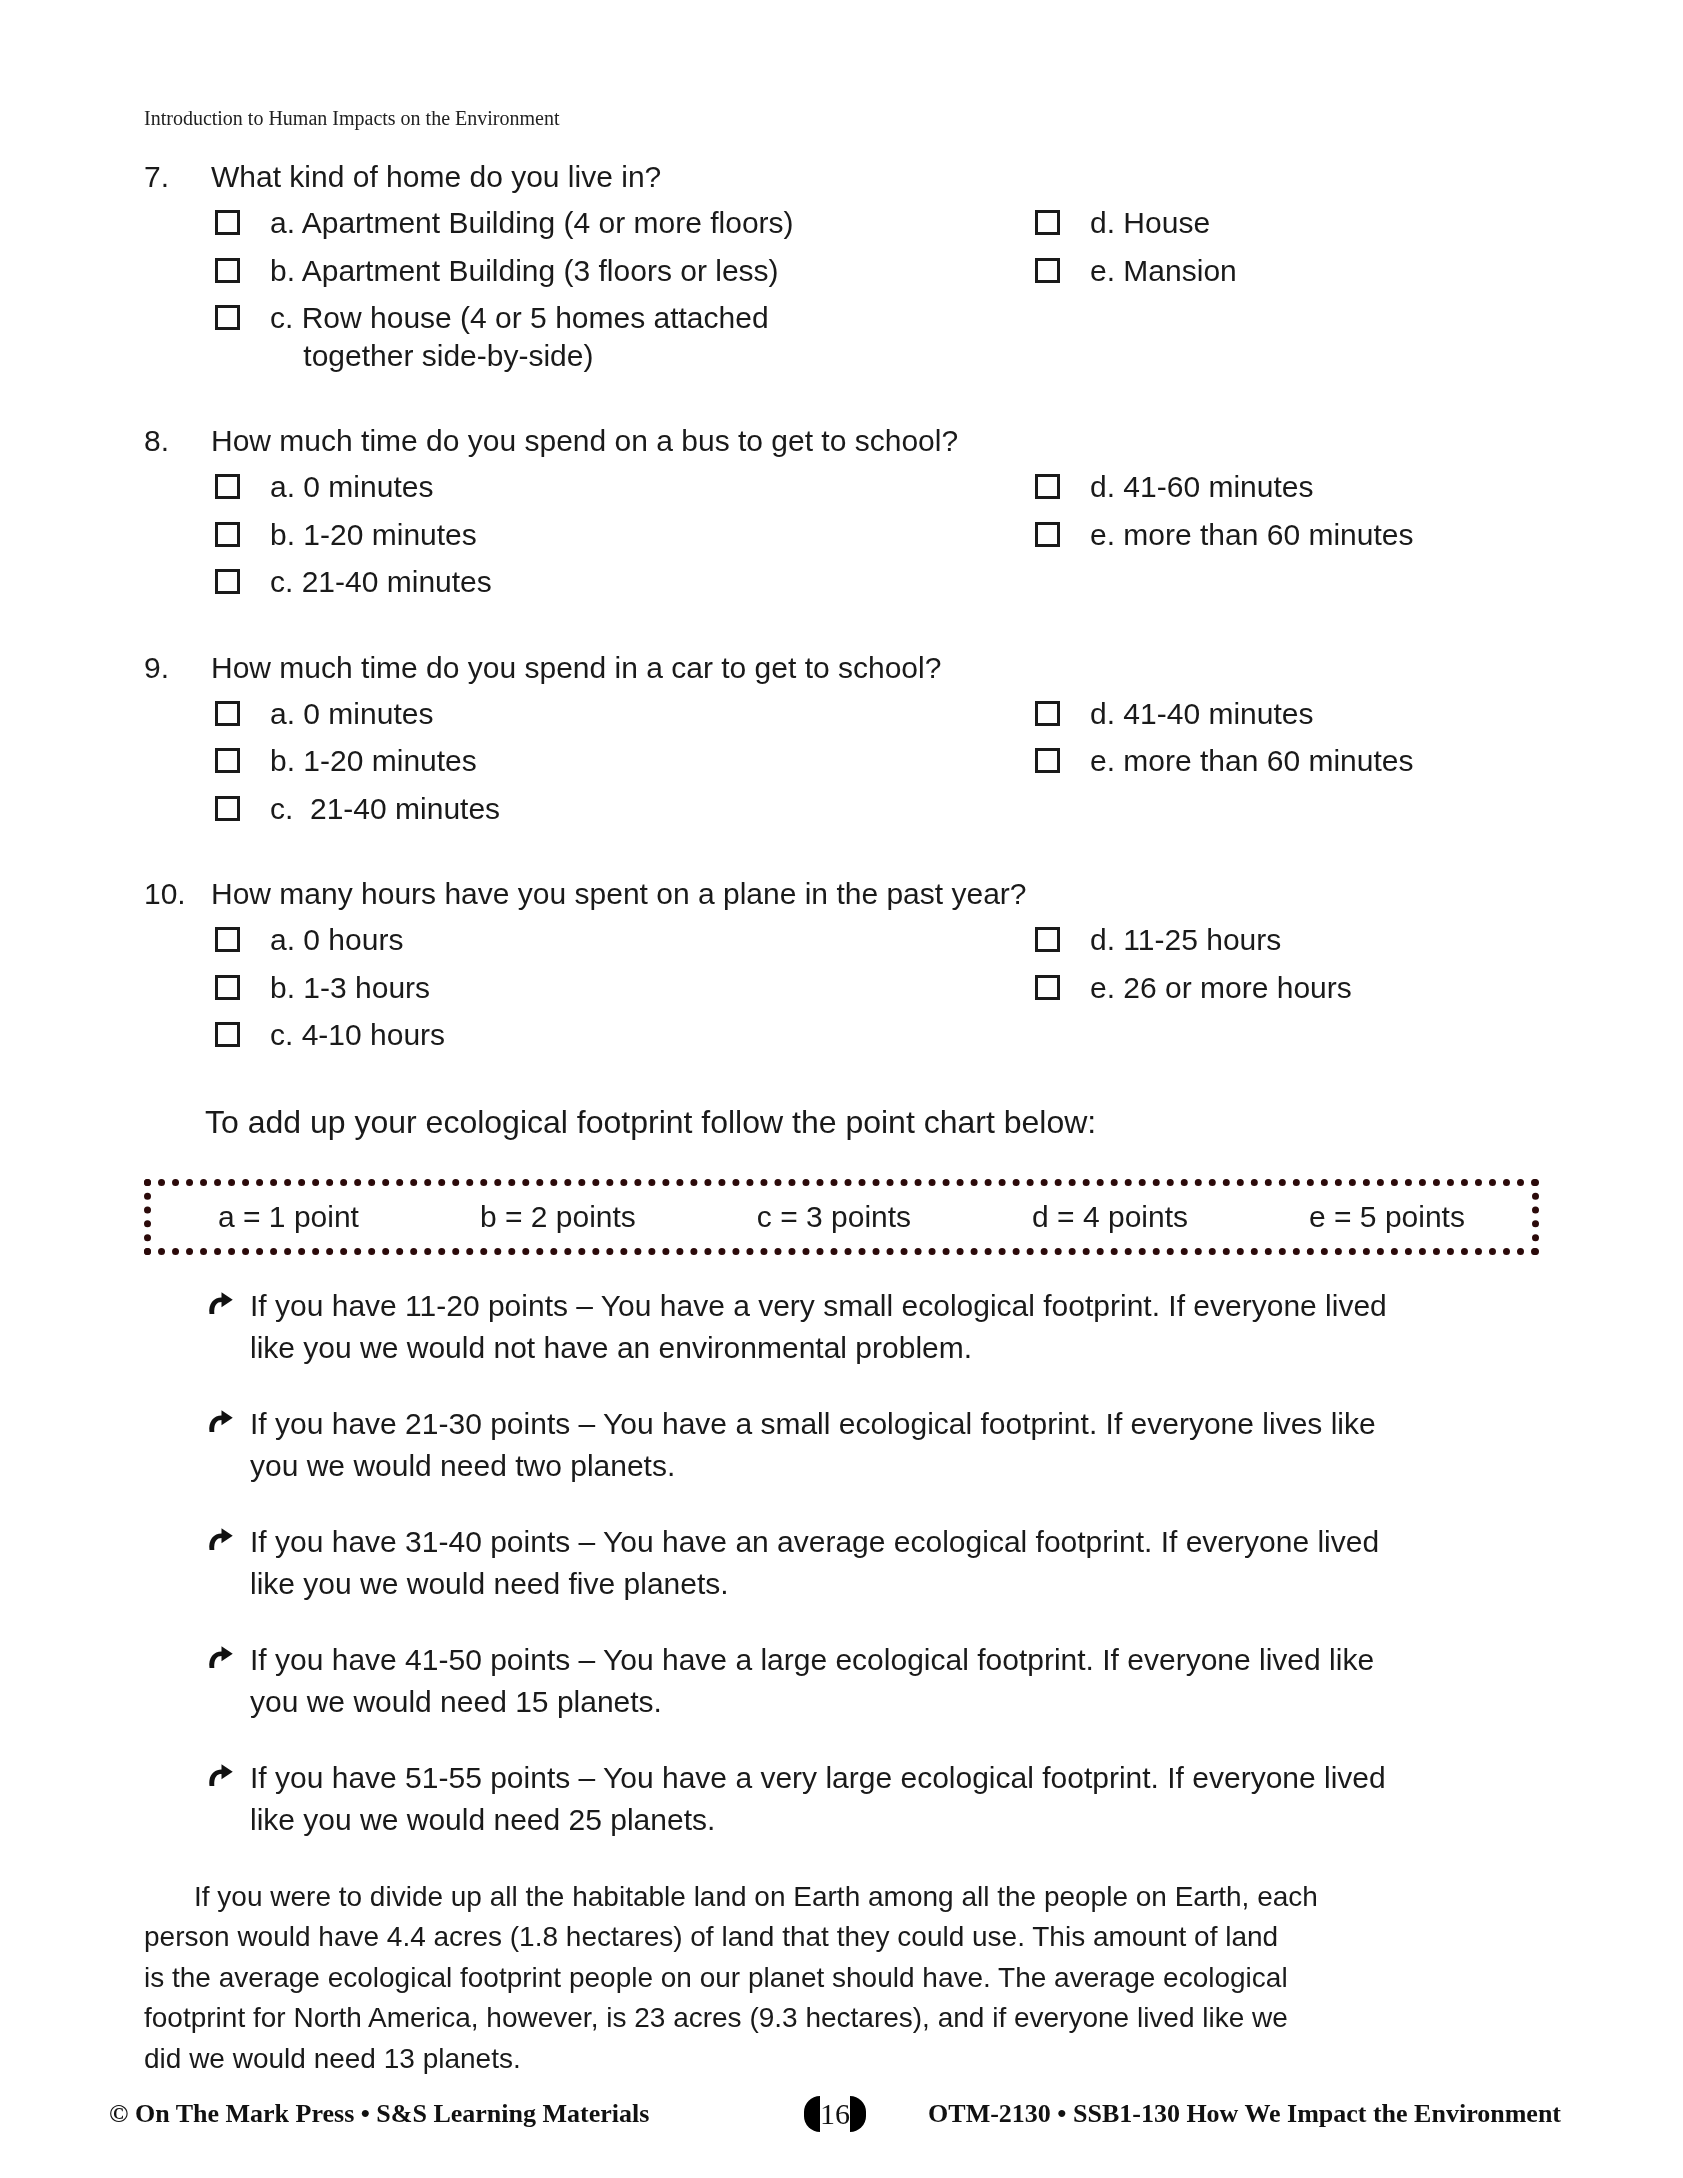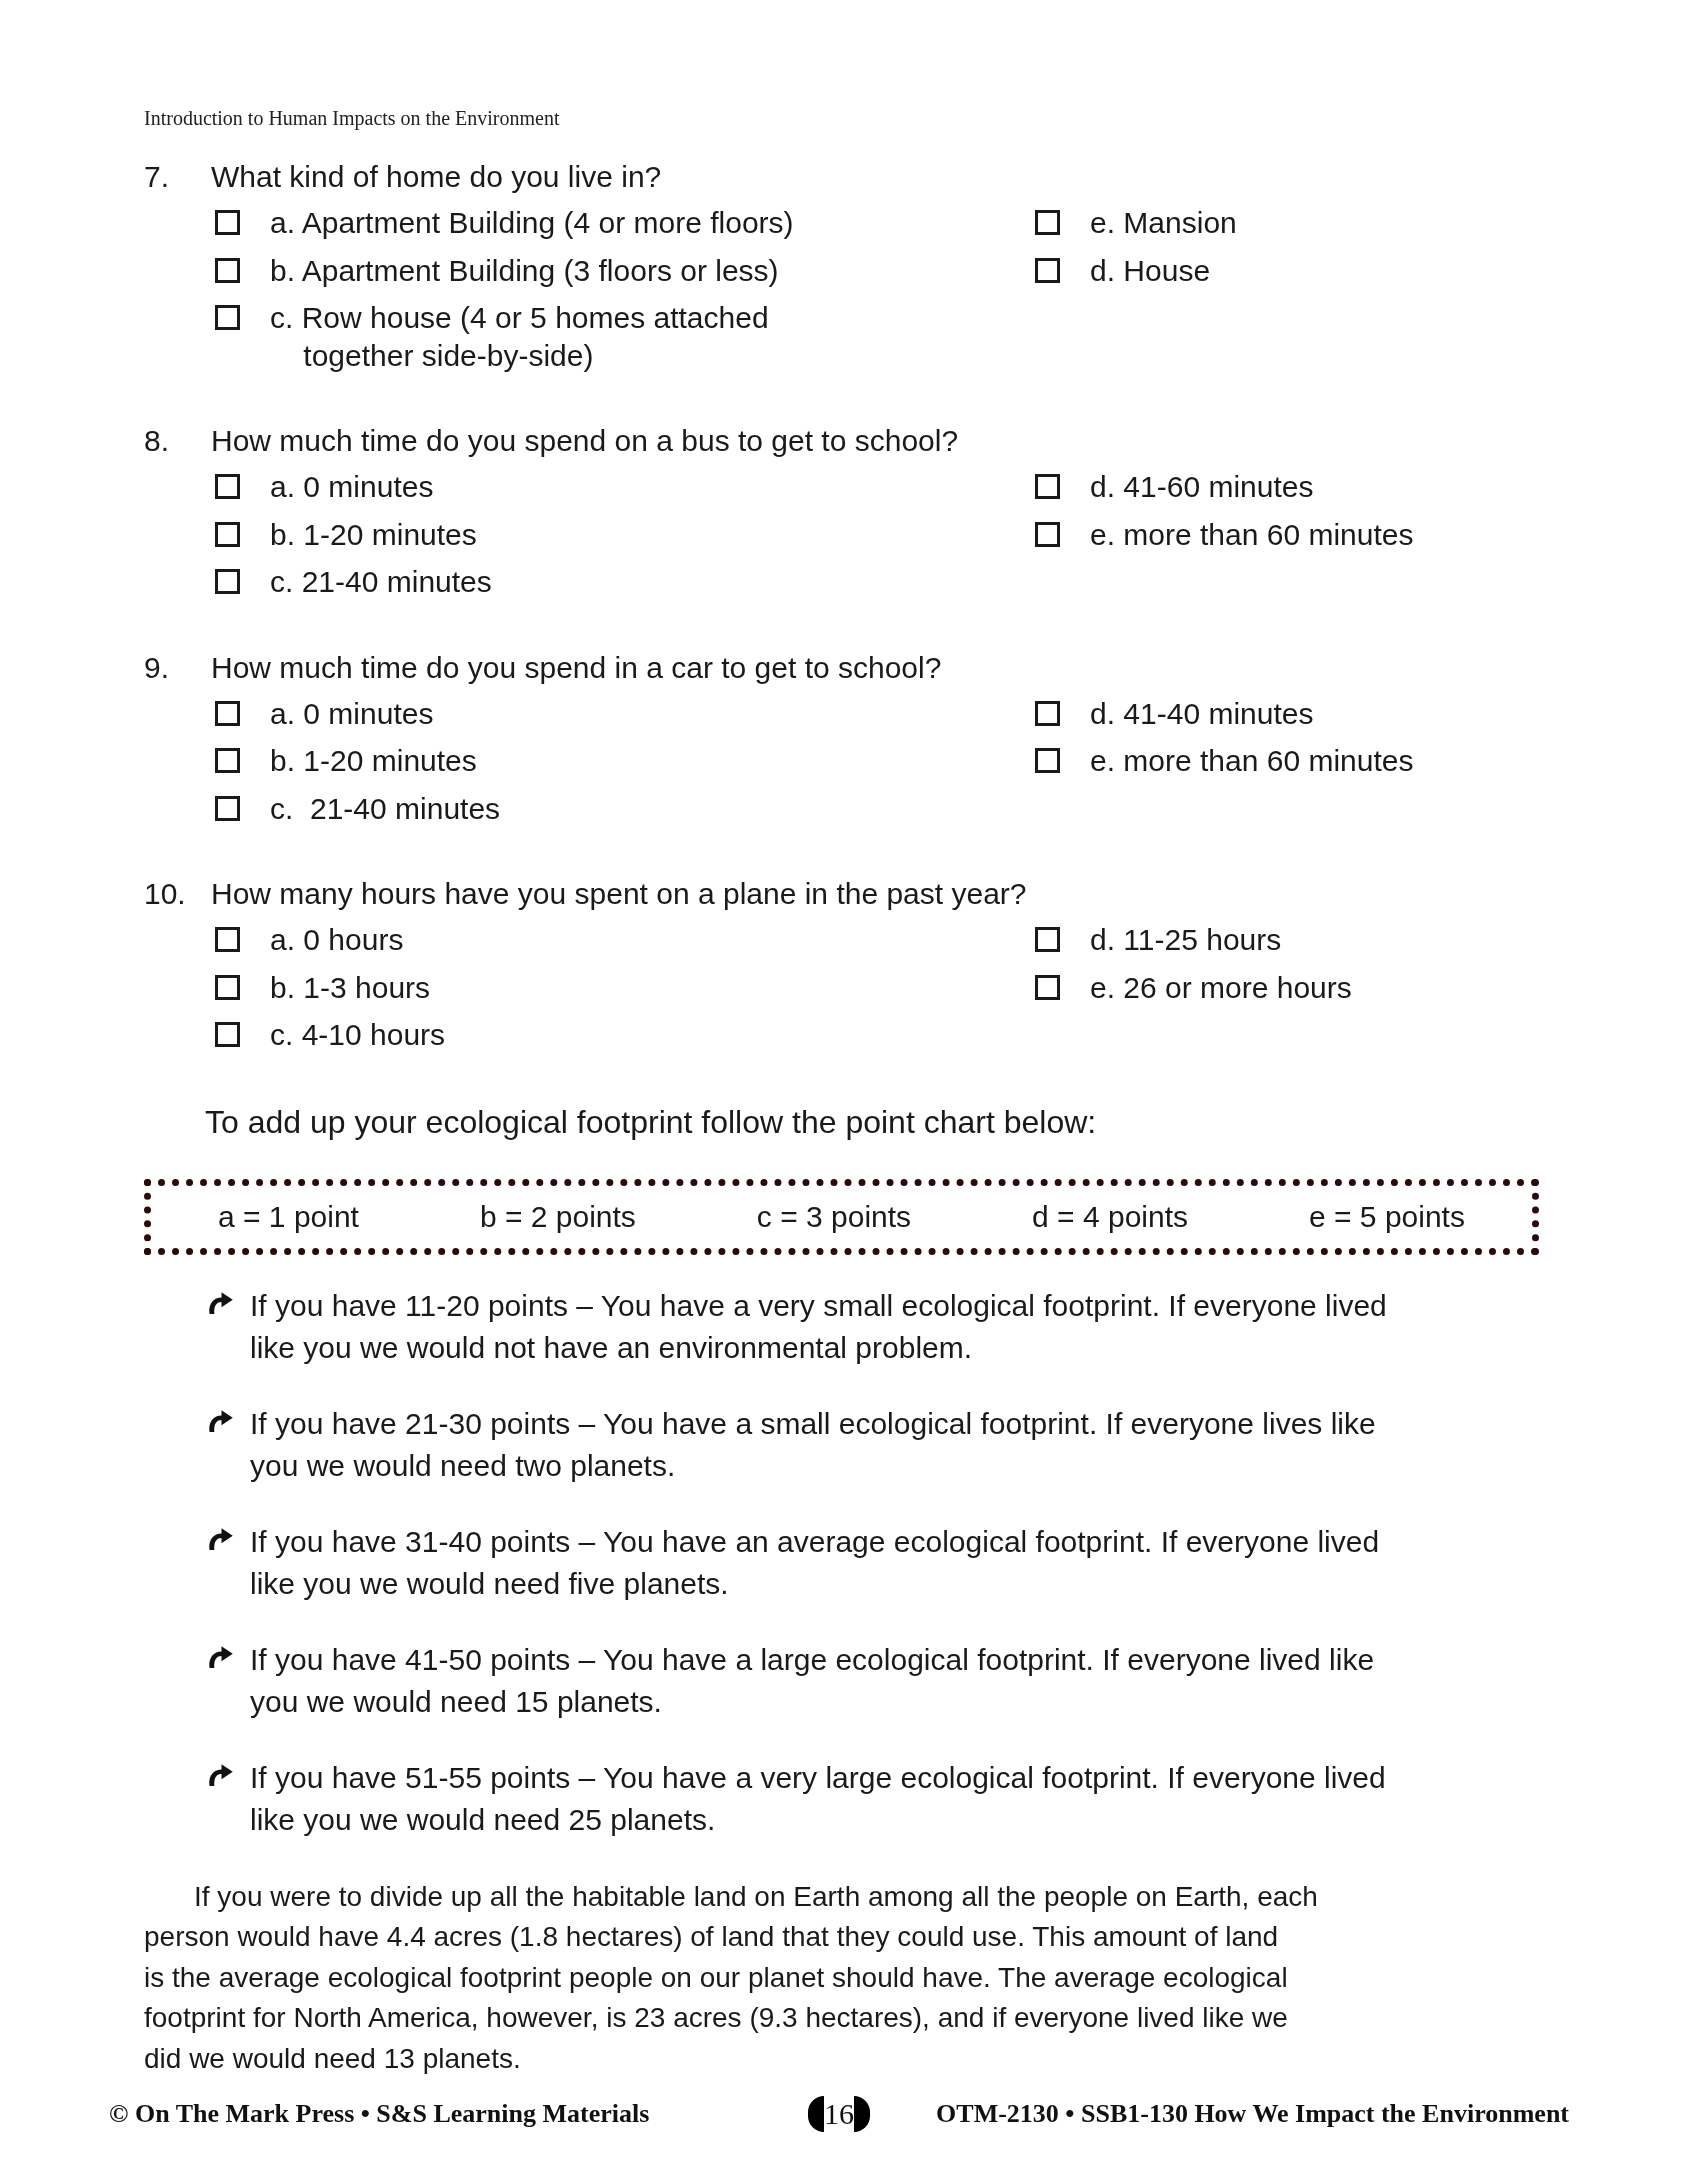--- a/index.html
+++ b/index.html
@@ -45,21 +45,21 @@
   .bullet { display:flex; margin:0 0 34px 61px; font-size:30px; }
   .bullet-icon { flex:0 0 30px; margin:5px 15px 0 0; }
   .bullet-text { white-space:pre; line-height:1.40; }
 
   .closing {
     font-size:28px; line-height:1.45;
     white-space:pre; text-indent:50px; margin-top:36px;
   }
 
   .doc-footer {
-    position:absolute; left:109px; right:114px; bottom:46px;
+    position:absolute; left:109px; right:122px; bottom:46px;
     display:flex; align-items:center;
     font-family:"Liberation Serif","DejaVu Serif",serif;
     font-weight:bold; font-size:26px; color:#111;
   }
   .footer-left  { flex:1; text-align:left; }
   .footer-right { flex:1; text-align:right; }
   .page-num-group {
     display:flex; align-items:center; 
     font-weight:normal; font-size:30px;
   }
@@ -91,25 +91,25 @@
         </div>
         <div class="opt">
           <span class="checkbox"></span>
           <span class="opt-label">c. Row house (4 or 5 homes attached
     together side-by-side)</span>
         </div>
       </div>
       <div class="col-right">
         <div class="opt">
           <span class="checkbox"></span>
+          <span class="opt-label">d. House</span>
+        </div>
+        <div class="opt">
+          <span class="checkbox"></span>
           <span class="opt-label">e. Mansion</span>
-        </div>
-        <div class="opt">
-          <span class="checkbox"></span>
-          <span class="opt-label">d. House</span>
         </div>
       </div>
     </div>
   </div>
 
   <div class="question">
     <div class="q-line">
       <span class="q-num">8.</span>
       <span class="q-text">How much time do you spend on a bus to get to school?</span>
     </div>

